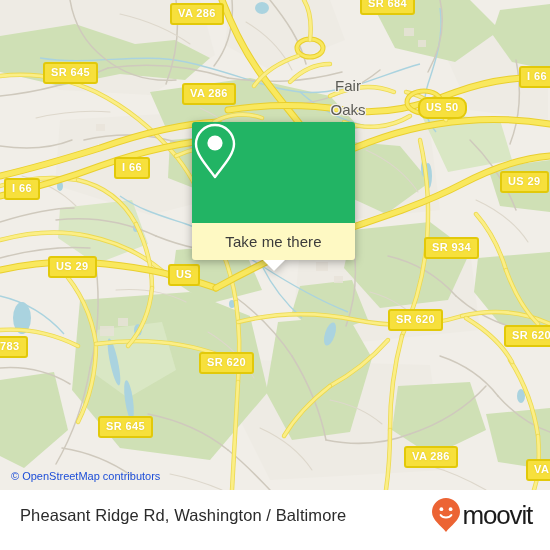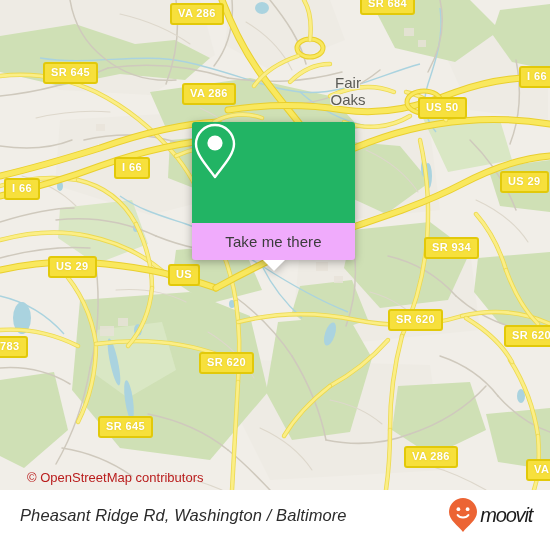--- a/index.html
+++ b/index.html
@@ -29,70 +29,70 @@
     white-space:nowrap;
     text-shadow:0 0 2px rgba(180,150,0,.35);
     box-sizing:border-box;
   }
 
   
   .place{
     position:absolute;
     color:#5b5b55;
     font-size:15px;
-    line-height:17px;
+    line-height:24px;
     text-align:center;
     white-space:pre;
     text-shadow:
        1.3px 0 0 #f1eee8,-1.3px 0 0 #f1eee8,
        0 1.3px 0 #f1eee8,0 -1.3px 0 #f1eee8,
        1px 1px 0 #f1eee8,-1px -1px 0 #f1eee8,
        1px -1px 0 #f1eee8,-1px 1px 0 #f1eee8;
   }
 
   
   #card{
     position:absolute;left:192px;top:122px;width:163px;
     filter:drop-shadow(0 2px 4px rgba(0,0,0,.30));
   }
   #card-green{
     height:101px;background:#22b464;border-radius:3px 3px 0 0;
     display:flex;align-items:center;justify-content:center;
   }
   #card-white{
-    height:37px;background:#f0abfc;border-radius:0 0 3px 3px;
+    height:37px;background:#fef9c3;border-radius:0 0 3px 3px;
     display:flex;align-items:center;justify-content:center;
   }
   #card-label{color:#3b3b3b;font-size:15px;letter-spacing:.1px;}
   #card-tail{
     position:absolute;left:50%;top:138px;margin-left:-11px;
     width:0;height:0;
     border-left:11px solid transparent;
     border-right:11px solid transparent;
     border-top:11px solid #ffffff;
   }
 
   
   #attribution{
-    position:absolute;left:27px;top:470px;
-    font-size:13px;color:#b91c1c;white-space:nowrap;
+    position:absolute;left:11px;top:470px;
+    font-size:11px;color:#1d4ed8;white-space:nowrap;
   }
 
   
   #footer{
     position:absolute;left:0;top:490px;width:550px;height:60px;
     background:#ffffff;overflow:hidden;
   }
   #footer-inner{
     position:relative;height:46px;display:flex;align-items:center;
-    justify-content:space-between;padding:4px 18px 0 20px;box-sizing:border-box;font-style:italic;
+    justify-content:space-between;padding:4px 18px 0 20px;box-sizing:border-box;
   }
   #footer-title{font-size:16.5px;color:#2b2b2b;white-space:nowrap;letter-spacing:.1px;}
   #brand{display:flex;align-items:center;gap:2px;}
-  #brand-word{font-size:20px;color:#1b1b1b;letter-spacing:-1.2px;font-weight:400;}
+  #brand-word{font-size:26px;color:#1b1b1b;letter-spacing:-1.2px;font-weight:400;}
 </style>
 </head>
 <body>
 
 <div id="app">
 
   <div id="map">
 
     <svg width="550" height="490" viewBox="0 0 550 490">
       <defs>
@@ -364,21 +364,21 @@
         <rect x="118" y="318" width="10" height="8"></rect>
       </g>
     </svg>
 
     <div id="shields">
         <div class="shield" style="left: 170px; top: 3px;">VA 286</div>
         <div class="shield" style="left: 360px; top: -7px;">SR 684</div>
         <div class="shield" style="left: 43px; top: 62px;">SR 645</div>
         <div class="shield" style="left: 182px; top: 83px;">VA 286</div>
         <div class="shield" style="left: 519px; top: 66px;">I 66</div>
-        <div class="shield" style="left: 418px; top: 97px;">US 50</div>
+        <div class="shield" style="left: 418px; top: 97px; border-radius: 9px;">US 50</div>
         <div class="shield" style="left: 114px; top: 157px;">I 66</div>
         <div class="shield" style="left: 4px; top: 178px;">I 66</div>
         <div class="shield" style="left: 500px; top: 171px;">US 29</div>
         <div class="shield" style="left: 168px; top: 235px; margin-top: 29px;">US</div>
         <div class="shield" style="left: 424px; top: 237px;">SR 934</div>
         <div class="shield" style="left: 48px; top: 256px;">US 29</div>
         <div class="shield" style="left: 388px; top: 309px;">SR 620</div>
         <div class="shield" style="left: 504px; top: 325px;">SR 620</div>
         <div class="shield" style="left: -8px; top: 336px;">783</div>
         <div class="shield" style="left: 199px; top: 352px;">SR 620</div>

